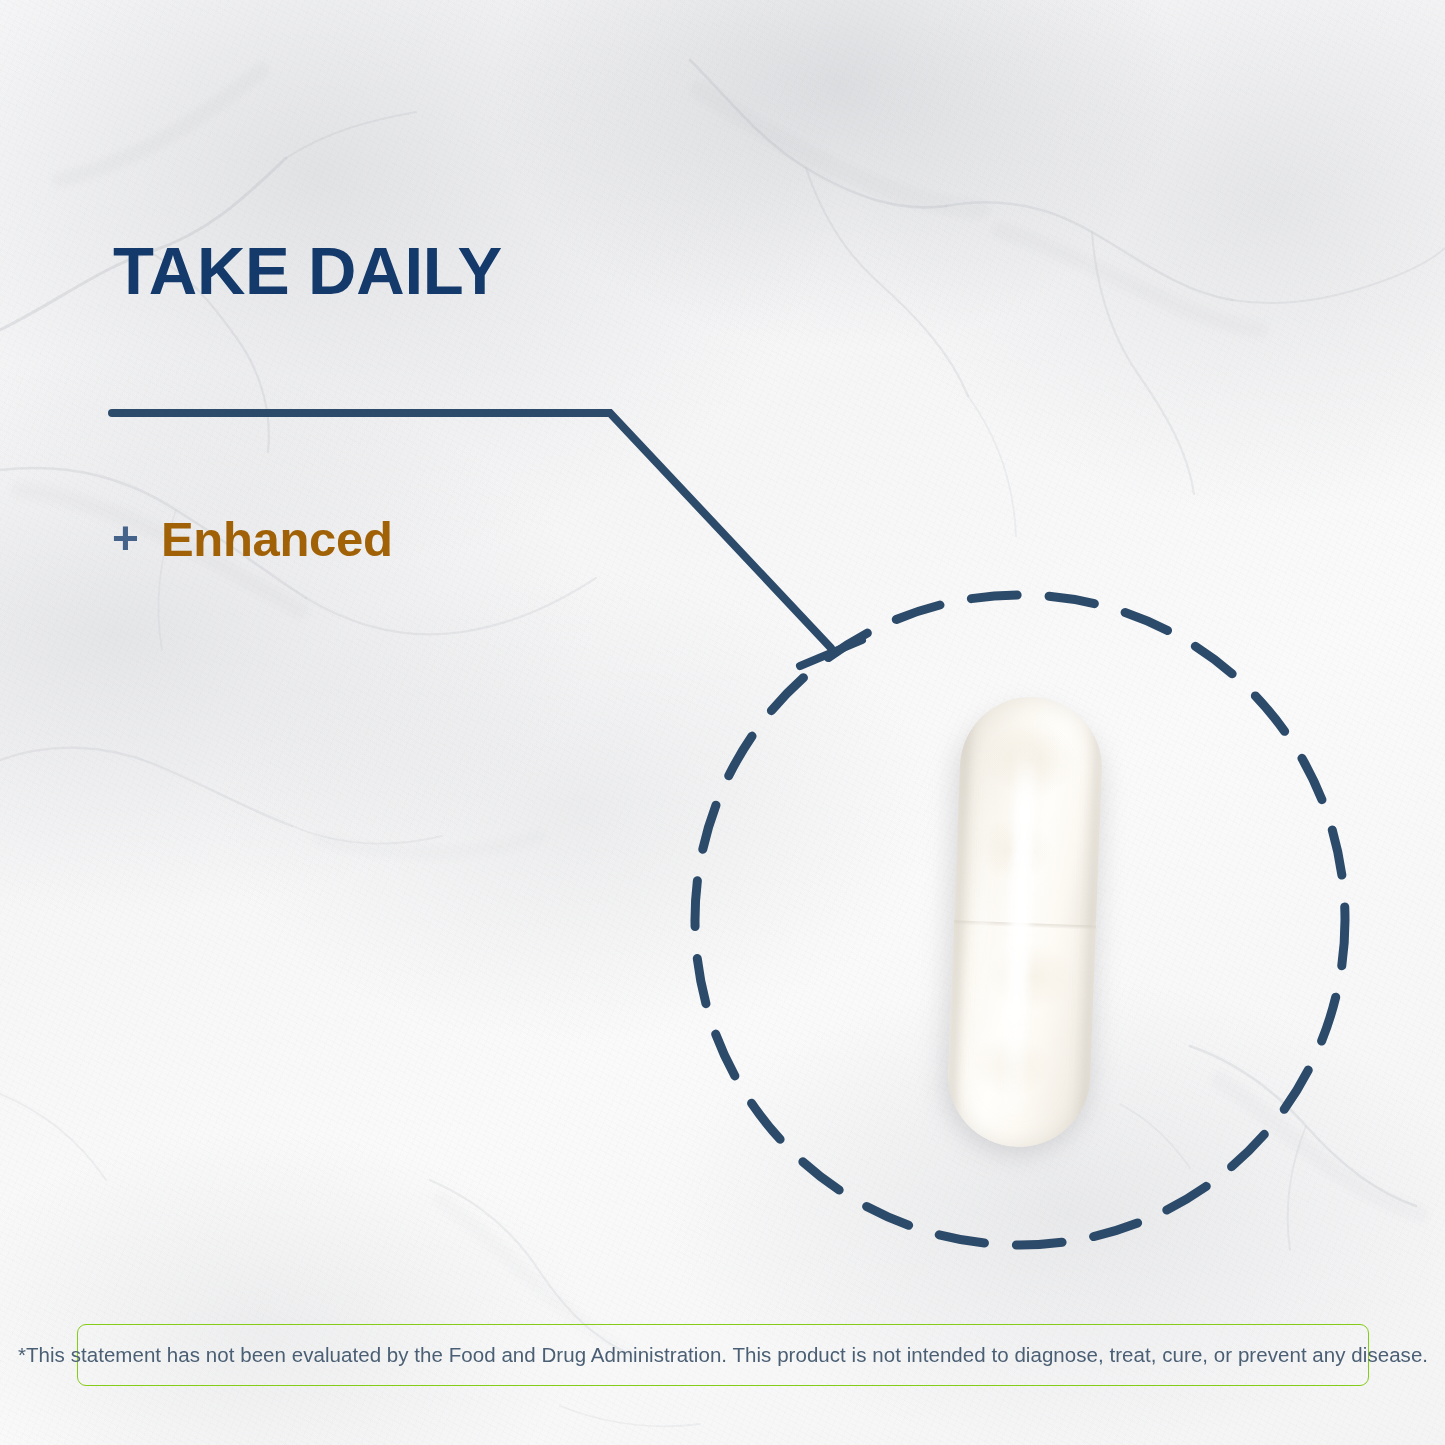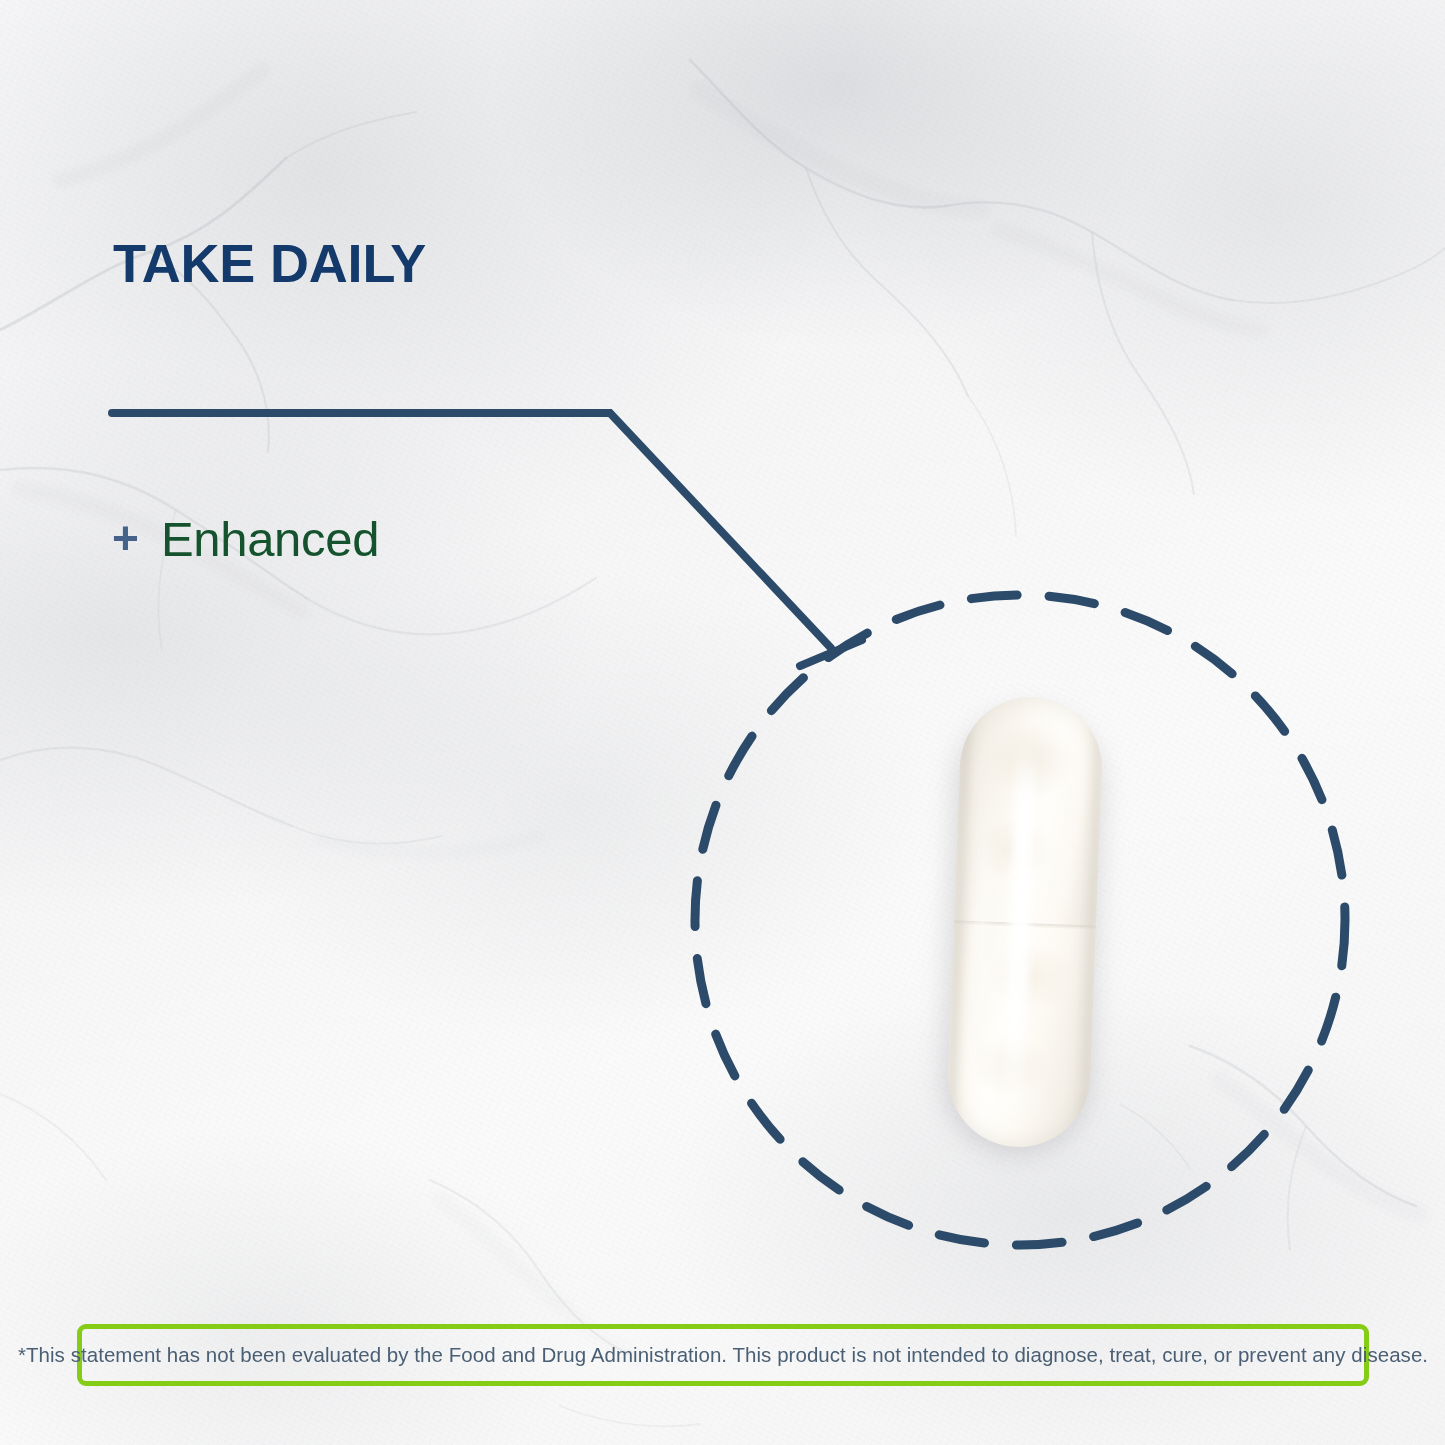--- a/index.html
+++ b/index.html
@@ -42,21 +42,21 @@
       repeating-linear-gradient(27deg, rgba(160,163,168,0.035) 0px, rgba(160,163,168,0.035) 1px, rgba(255,255,255,0) 1px, rgba(255,255,255,0) 5px),
       repeating-linear-gradient(113deg, rgba(150,154,160,0.028) 0px, rgba(150,154,160,0.028) 1px, rgba(255,255,255,0) 1px, rgba(255,255,255,0) 7px);
   }
 
   
   .headline {
     position: absolute;
     left: 113px;
     top: 230px;
     width: 700px;
-    font-size: 54px;
+    font-size: 67px;
     line-height: 1.23;
     font-weight: 700;
     letter-spacing: -0.2px;
     color: #14396b;
   }
   .headline .ln { display:block; white-space: nowrap; }
 
   
   .connector { position:absolute; left:0; top:0; width:1445px; height:1445px; pointer-events:none; }
 
@@ -73,22 +73,22 @@
   .benefit-plus {
     font-size: 46px;
     font-weight: 700;
     color: #44628a;
     line-height: 1.22;
     margin-top: 2px;
   }
   .benefit-text {
     font-size: 49px;
     line-height: 1.28;
-    font-weight: 400;
-    color: #14532d;
+    font-weight: 700;
+    color: #a16207;
     letter-spacing: -0.3px;
   }
   .benefit-text .ln { display:block; white-space: nowrap; }
 
   
   .capsule-wrap {
     position: absolute;
     left: 946px;
     top: 697px;
     width: 156px;
@@ -161,21 +161,21 @@
       radial-gradient(ellipse 40% 10% at 44% 82%, rgba(228,216,192,0.26), rgba(255,255,255,0) 70%);
   }
 
   
   .disclaimer {
     position: absolute;
     left: 77px;
     top: 1324px;
     width: 1292px;
     height: 62px;
-    border: 5px solid #84cc16;
+    border: 1px solid #84cc16;
     border-radius: 9px;
     display: flex;
     align-items: center;
     justify-content: center;
     background: rgba(255,255,255,0.10);
   }
   .disclaimer-text {
     font-size: 20.5px;
     color: #4a5f74;
     letter-spacing: 0.05px;

